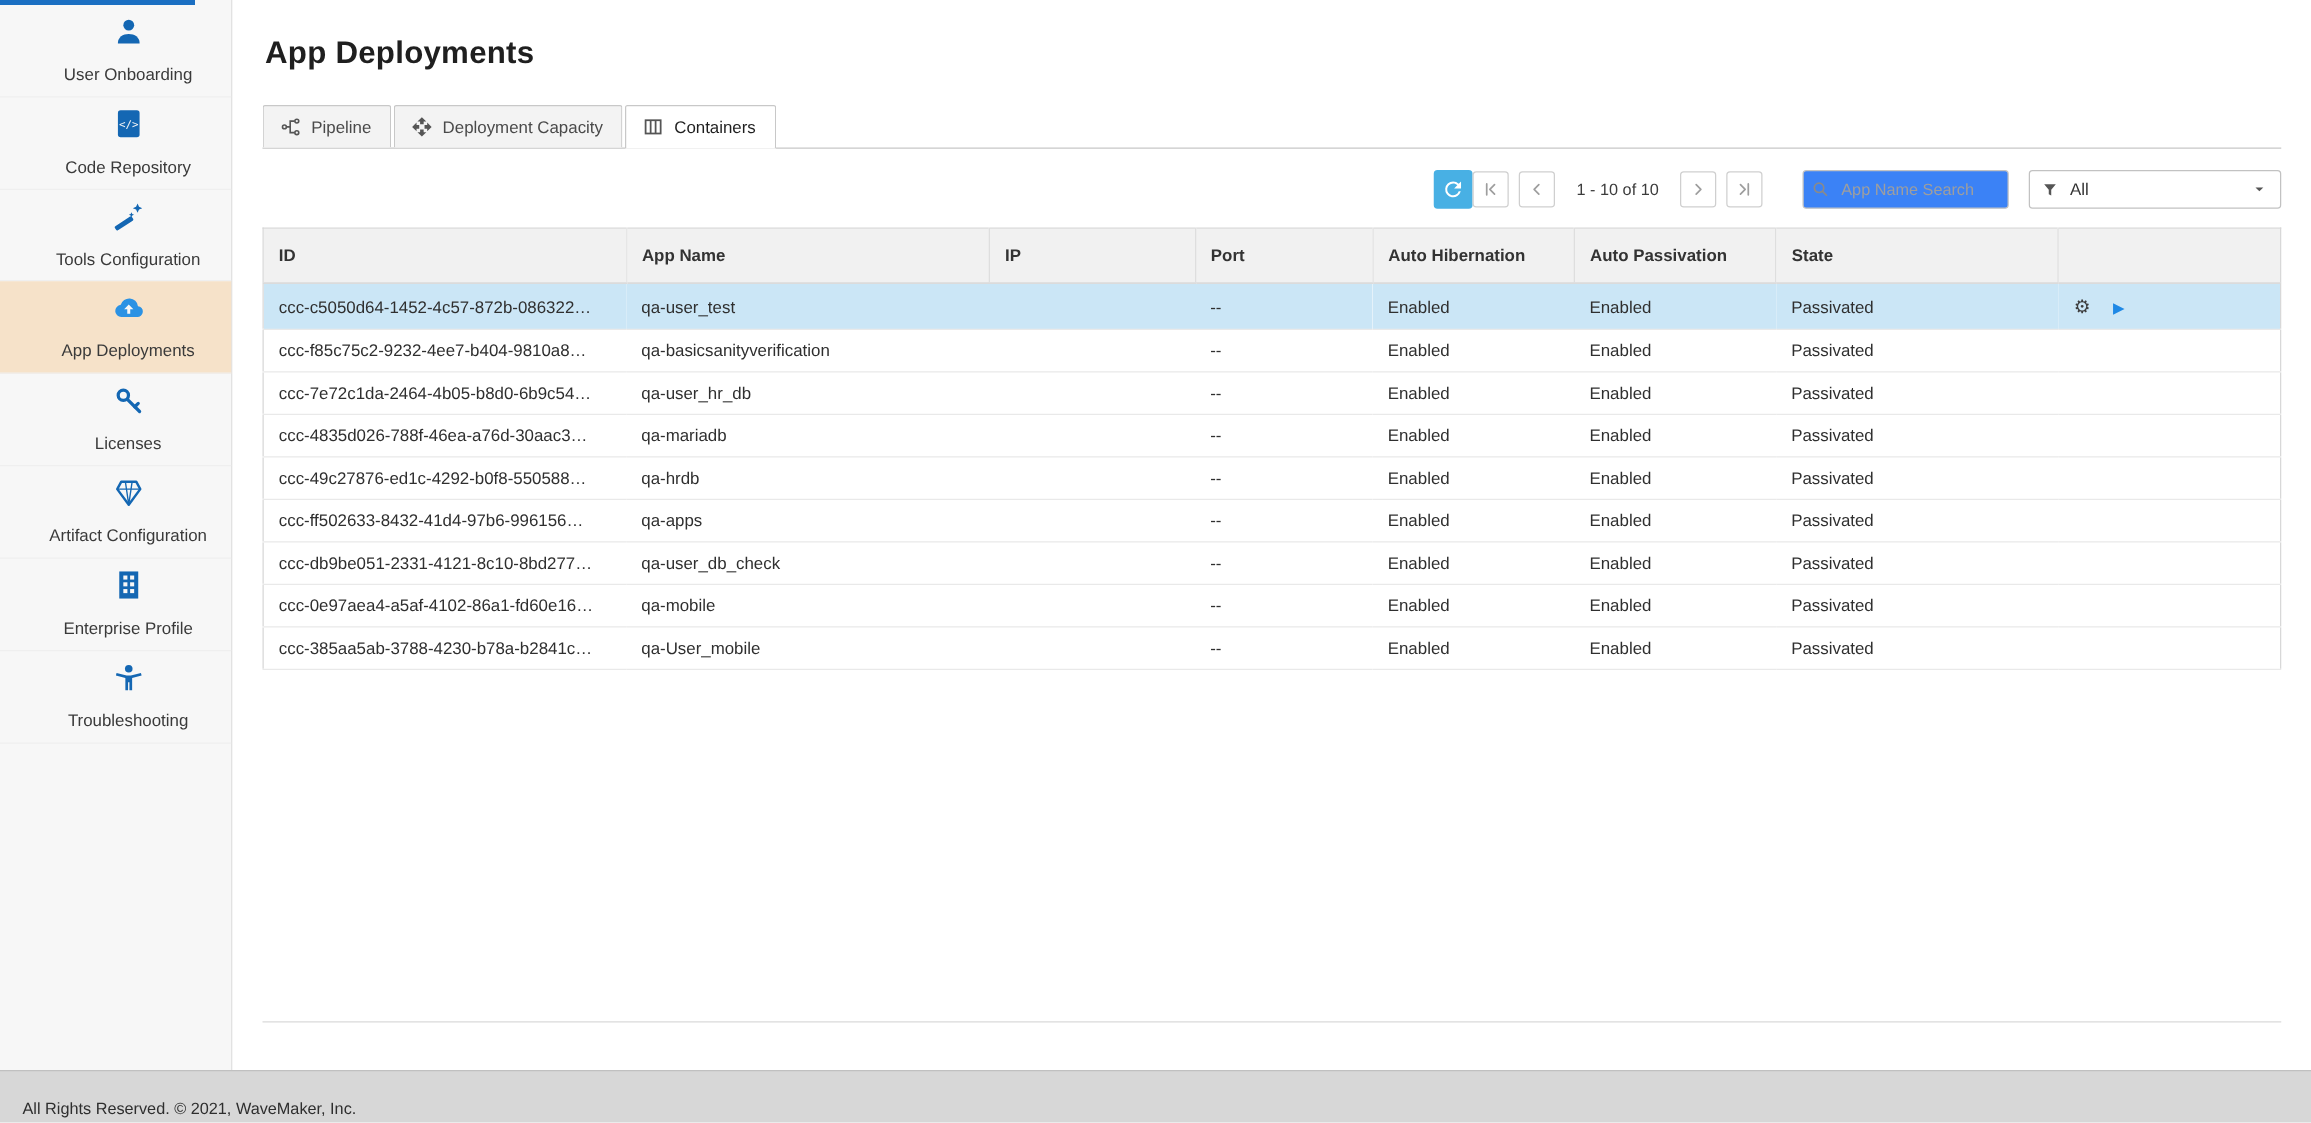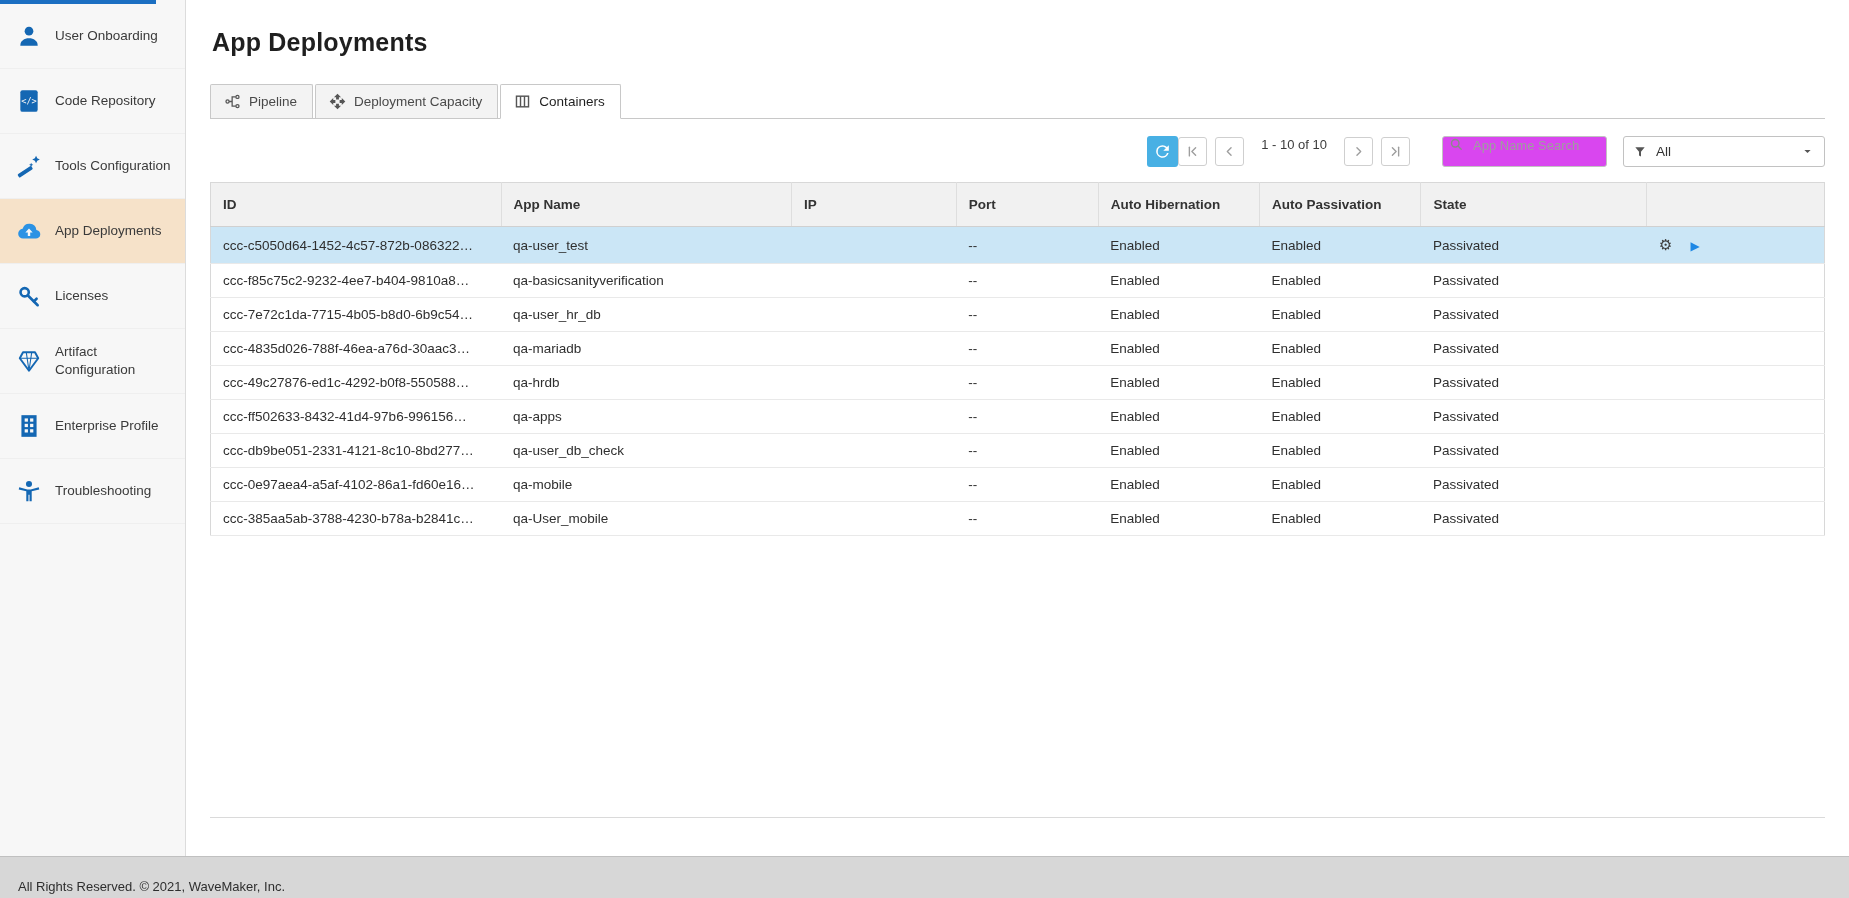--- a/index.html
+++ b/index.html
@@ -8,21 +8,21 @@
   body {
     width: 1849px; height: 898px;
     font-family: "Liberation Sans", "DejaVu Sans", sans-serif;
     background: #ffffff; overflow: hidden;
   }
   .app { display: flex; height: 856px; }
 
   
   .sidebar { width: 186px; background: #f7f7f7; border-right: 1px solid #dcdcdc; position: relative; flex-shrink: 0; }
   .sidebar-accent { height: 4px; width: 156px; background: #1b6fc2; }
-  .side-item { display: flex; align-items: center; gap: 13px; min-height: 65px; padding: 8px 8px 8px 16px; cursor: pointer; border-bottom: 1px solid #efefef; }
+  .side-item { display: flex; align-items: center; gap: 13px; min-height: 65px; padding: 8px 8px 8px 28px; cursor: pointer; border-bottom: 1px solid #efefef; flex-direction: column; }
   .side-item.active { background: #f6e2c9; }
   .side-icon { width: 26px; height: 26px; color: #1467b3; flex-shrink: 0; display: flex; }
   .side-icon svg { width: 100%; height: 100%; }
   .side-item.active .side-icon { color: #2b92e4; }
   .side-label { font-size: 13.5px; color: #3a3a3a; line-height: 1.32; }
 
   
   .main { flex: 1; padding: 0 24px; position: relative; min-width: 0; background: #fff; }
   .page-title { font-size: 25px; font-weight: 600; color: #1f1f1f; margin: 28px 0 0 2px; letter-spacing: .2px; }
 
@@ -33,27 +33,27 @@
   .tab + .tab { margin-left: 2px; }
   .tab.active { background: #fff; color: #1f1f1f; margin-bottom: -1px; border-bottom: 1px solid #fff; font-weight: 500; }
   .tab-icon { width: 17px; height: 17px; color: #555; display: flex; flex-shrink: 0; }
   .tab-icon svg { width: 100%; height: 100%; }
 
   
   .toolbar { display: flex; align-items: center; justify-content: flex-end; margin-top: 17px; }
   .refresh-btn { width: 31px; height: 31px; border: none; border-radius: 3px; background: #48b0e4; color: #fff;
                  display: flex; align-items: center; justify-content: center; cursor: pointer; padding: 0; }
   .refresh-btn svg { width: 19px; height: 19px; }
-  .pager { display: flex; align-items: flex-start; gap: 8px; }
+  .pager { display: flex; align-items: center; gap: 8px; }
   .pager-btn { width: 29px; height: 29px; border: 1px solid #cfcfcf; border-radius: 3px; background: #fff; color: #9e9e9e;
                display: flex; align-items: center; justify-content: center; cursor: pointer; padding: 0; }
   .pager-btn svg { width: 15px; height: 15px; }
   .pagination-label { font-size: 13px; color: #3c3c3c; margin: 0 9px; white-space: nowrap; }
-  .search-box { display: flex; align-items: flex-start; gap: 7px; width: 165px; height: 31px; border: 1px solid #c2c2c2;
-                border-radius: 3px; padding: 0 6px; background: #d946ef; margin-left: 32px; }
+  .search-box { display: flex; align-items: center; gap: 7px; width: 165px; height: 31px; border: 1px solid #c2c2c2;
+                border-radius: 3px; padding: 0 6px; background: #3b82f6; margin-left: 32px; }
   .search-box svg { width: 15px; height: 15px; flex-shrink: 0; }
   .search-input { border: none; outline: none; flex: 1; min-width: 0; font-size: 13px; font-family: inherit; color: #333; background: transparent; }
   .search-input::placeholder { color: #9e9e9e; }
   .filter-select { display: flex; align-items: center; gap: 9px; width: 202px; height: 31px; border: 1px solid #c2c2c2;
                    border-radius: 3px; padding: 0 9px; background: #fff; cursor: pointer; font-size: 13.5px; color: #333; margin-left: 16px; }
   .funnel { display: flex; color: #555; }
   .funnel svg { width: 14px; height: 14px; }
   .filter-caret { margin-left: auto; display: flex; color: #555; }
   .filter-caret svg { width: 15px; height: 15px; }
 
@@ -308,21 +308,21 @@
               <td>ccc-f85c75c2-9232-4ee7-b404-9810a8…</td>
               <td>qa-basicsanityverification</td>
               <td></td>
               <td>--</td>
               <td>Enabled</td>
               <td>Enabled</td>
               <td>Passivated</td>
               <td class="actions"></td>
             </tr>
             <tr class="row">
-              <td>ccc-7e72c1da-7715-4b05-b8d0-6b9c54…</td>
+              <td>ccc-7e72c1da-2464-4b05-b8d0-6b9c54…</td>
               <td>qa-user_hr_db</td>
               <td></td>
               <td>--</td>
               <td>Enabled</td>
               <td>Enabled</td>
               <td>Passivated</td>
               <td class="actions"></td>
             </tr>
             <tr class="row">
               <td>ccc-4835d026-788f-46ea-a76d-30aac3…</td>

